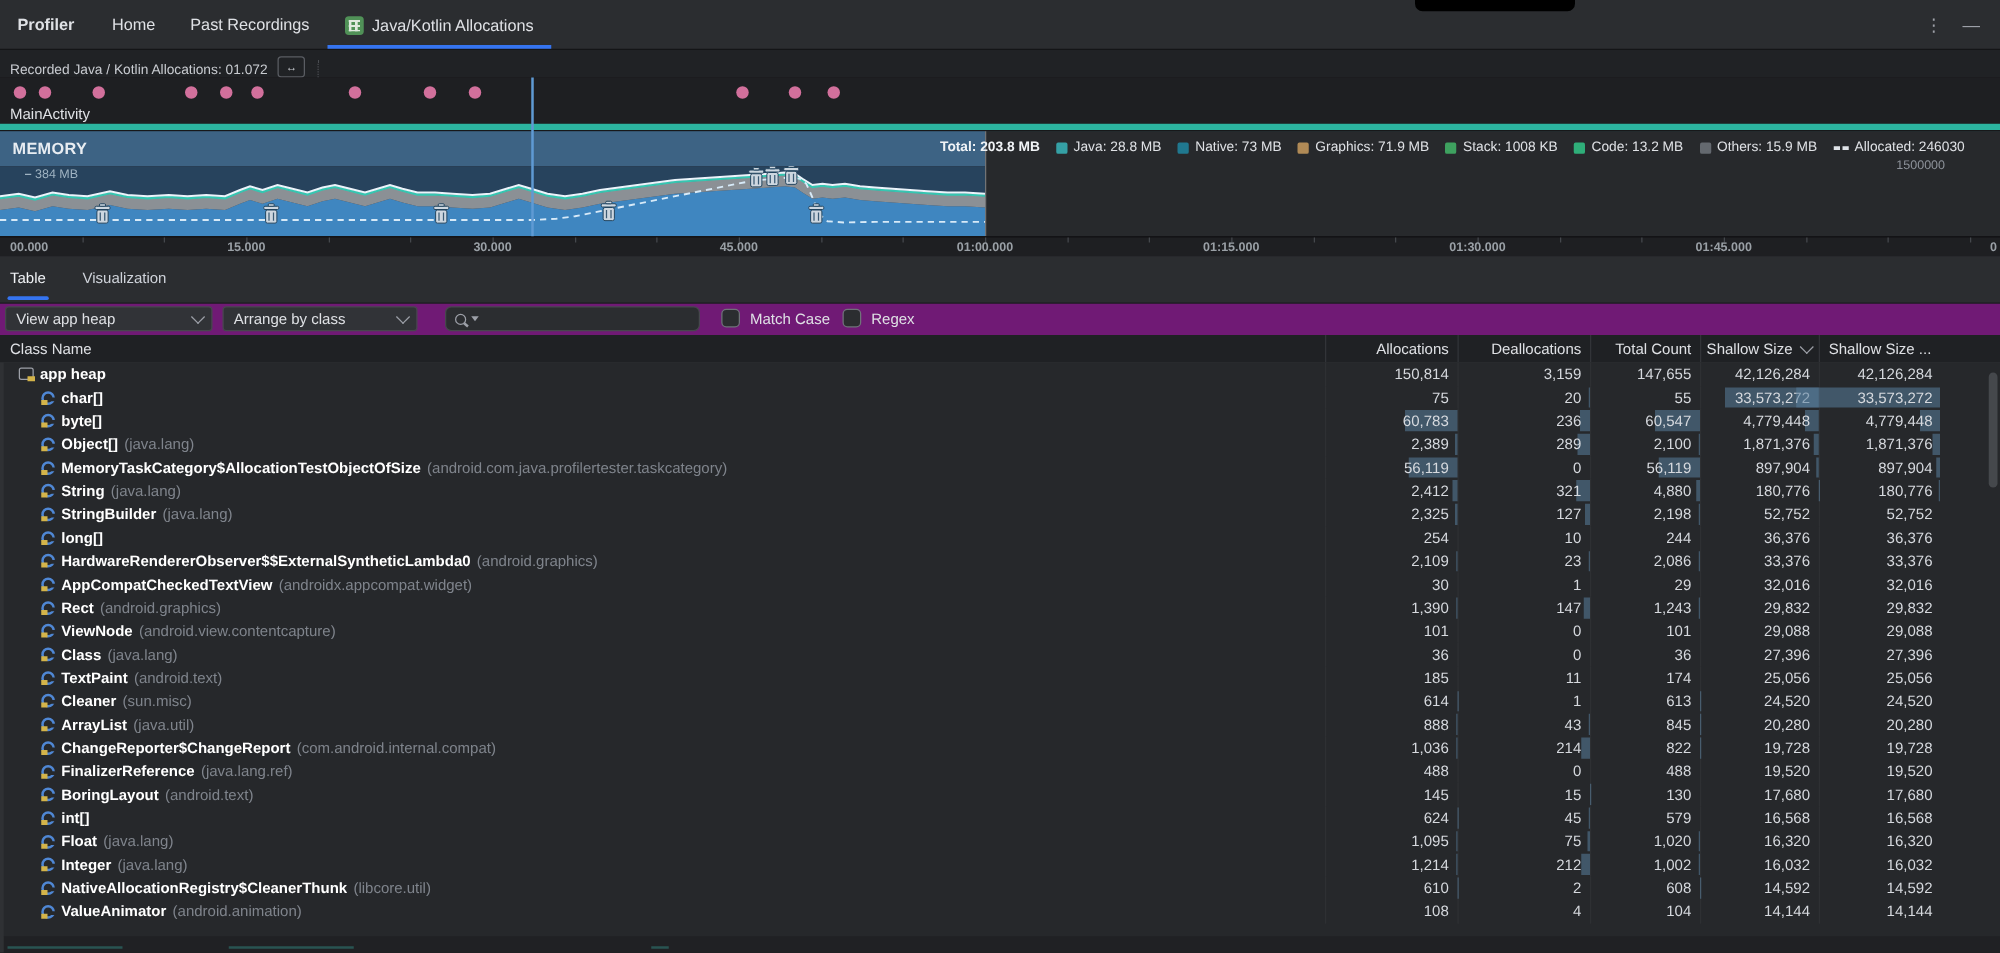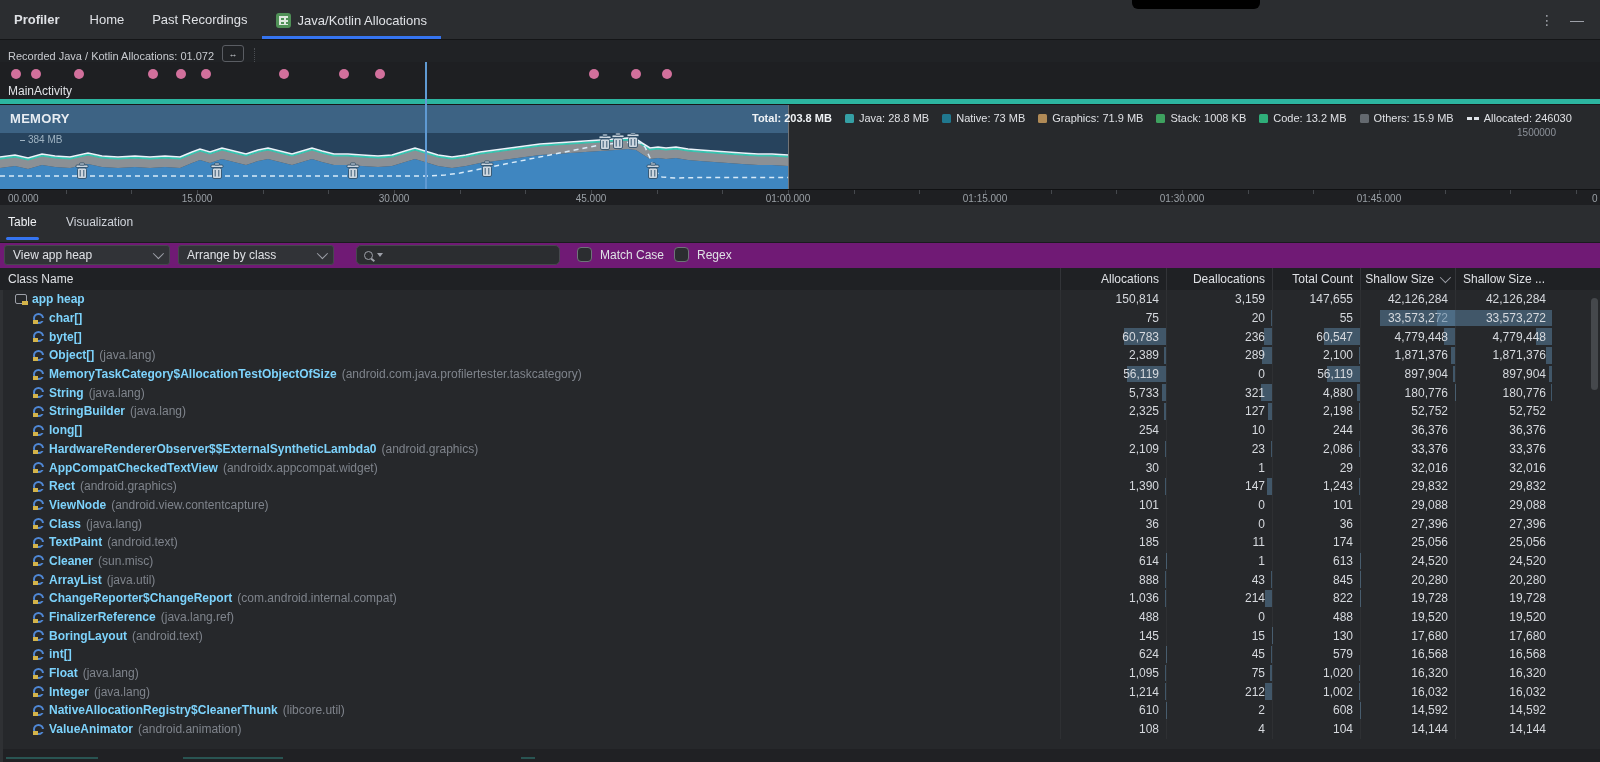--- a/index.html
+++ b/index.html
@@ -49,21 +49,21 @@
   .lg{display:flex;align-items:center;gap:5px;}
   .sq{width:9px;height:9px;border-radius:1.5px;display:inline-block;}
   .dashes{display:inline-flex;gap:2px;}
   .dashes i{width:5px;height:3px;background:#dfe3e8;display:inline-block;}
   #alloc-max{position:absolute;right:44px;top:22px;font-size:10px;color:#8d929a;}
   #playhead{left:425px;top:62px;width:2px;height:127px;background:#5f9ad3;z-index:30;}
 
   
   #axis{left:0;top:189px;width:1600px;height:16px;background:#1e1f22;border-top:1px solid #101113;}
   .tick{position:absolute;top:0;width:1px;height:4px;background:#45484d;}
-  .tlabel{position:absolute;top:3px;font-size:10px;color:#9aa0a6;white-space:nowrap;}
+  .tlabel{position:absolute;top:3px;font-size:10px;color:#9aa0a6;white-space:nowrap;font-weight:bold;}
 
   
   #viewtabs{left:0;top:205px;width:1600px;height:37px;background:#2b2d30;border-bottom:1px solid #1a1b1e;}
   .vtab{position:absolute;top:0;height:34px;display:flex;align-items:center;font-size:12px;}
   #vtab-table{left:8px;color:#f0f2f5;}
   #vtab-table .ul{position:absolute;left:-2px;right:-2px;bottom:-1px;height:3px;background:#3574f0;border-radius:2px;}
   #vtab-viz{left:66px;color:#cfd3da;}
 
   
   #tbar{left:0;top:243px;width:1600px;height:25px;background:#701a75;border-bottom:1px solid #191a1d;}
@@ -87,21 +87,21 @@
   
   #thead{left:0;top:268px;width:1600px;height:22px;background:#1f2124;border-bottom:1px solid #36383c;
      display:grid;grid-template-columns:1060px 106px 106px 88px 95px 1fr;align-items:center;font-size:12px;color:#dfe1e5;}
   #thead .hc{padding-right:7px;text-align:right;height:100%;display:flex;align-items:center;justify-content:flex-end;border-left:1px solid #323438;box-sizing:border-box;}
   #thead .hc.first{justify-content:flex-start;padding-left:8px;border-left:0;}
   #thead .hc.last{justify-content:flex-start;padding-left:7px;}
   .sortchev{margin-left:6px;width:7px;height:7px;border-right:1.6px solid #9da0a8;border-bottom:1.6px solid #9da0a8;transform:rotate(45deg) translateY(-2px);}
   #tbody{left:0;top:290px;width:1600px;height:472px;background:#26282b;overflow:hidden;border-left:3px solid #2f3134;box-sizing:border-box;}
   .trow{display:grid;grid-template-columns:1057px 106px 106px 88px 95px 1fr;height:18.7px;align-items:center;font-size:12px;}
   .cname{display:flex;align-items:center;white-space:nowrap;overflow:hidden;}
-  .cname .nm{color:#7dd3fc;font-weight:bold;margin-left:5px;}
+  .cname .nm{color:#ffffff;font-weight:bold;margin-left:5px;}
   .cname .pkg{color:#7f848c;margin-left:5px;}
   .num{position:relative;height:100%;display:flex;align-items:center;justify-content:flex-end;
        padding-right:7px;color:#d6d9de;border-left:1px solid rgba(255,255,255,.04);box-sizing:border-box;}
   .num.last{padding-right:54px;}
   .bar{position:absolute;right:0;top:1px;bottom:1px;background:rgba(88,126,156,.55);}
   .num.last .bar{right:48px;}
   .num span{position:relative;}
   .ic-heap{width:12px;height:10px;border:1.5px solid #9da0a8;border-radius:2px;position:relative;flex:none;margin-left:12px;box-sizing:border-box;}
   .ic-heap:after{content:"";position:absolute;right:-2px;bottom:-2px;width:6px;height:4px;background:#d4b44a;}
   .ic-class{width:11px;height:11px;border:2px solid #4f87d4;border-radius:50%;position:relative;flex:none;margin-left:30px;box-sizing:border-box;}
@@ -465,21 +465,21 @@
       </div>
     </div>
     <div class="trow">
       <div class="cname">
         <span class="ic-class"></span>
         <span class="nm">String</span>
         <span class="pkg">(java.lang)</span>
       </div>
       <div class="num">
         <div class="bar" style="width: 3.44862%;"></div>
-        <span>5,733</span>
+        <span>2,412</span>
       </div>
       <div class="num">
         <div class="bar" style="width: 10.1614%;"></div>
         <span>321</span>
       </div>
       <div class="num">
         <div class="bar" style="width: 3.305%;"></div>
         <span>4,880</span>
       </div>
       <div class="num">

